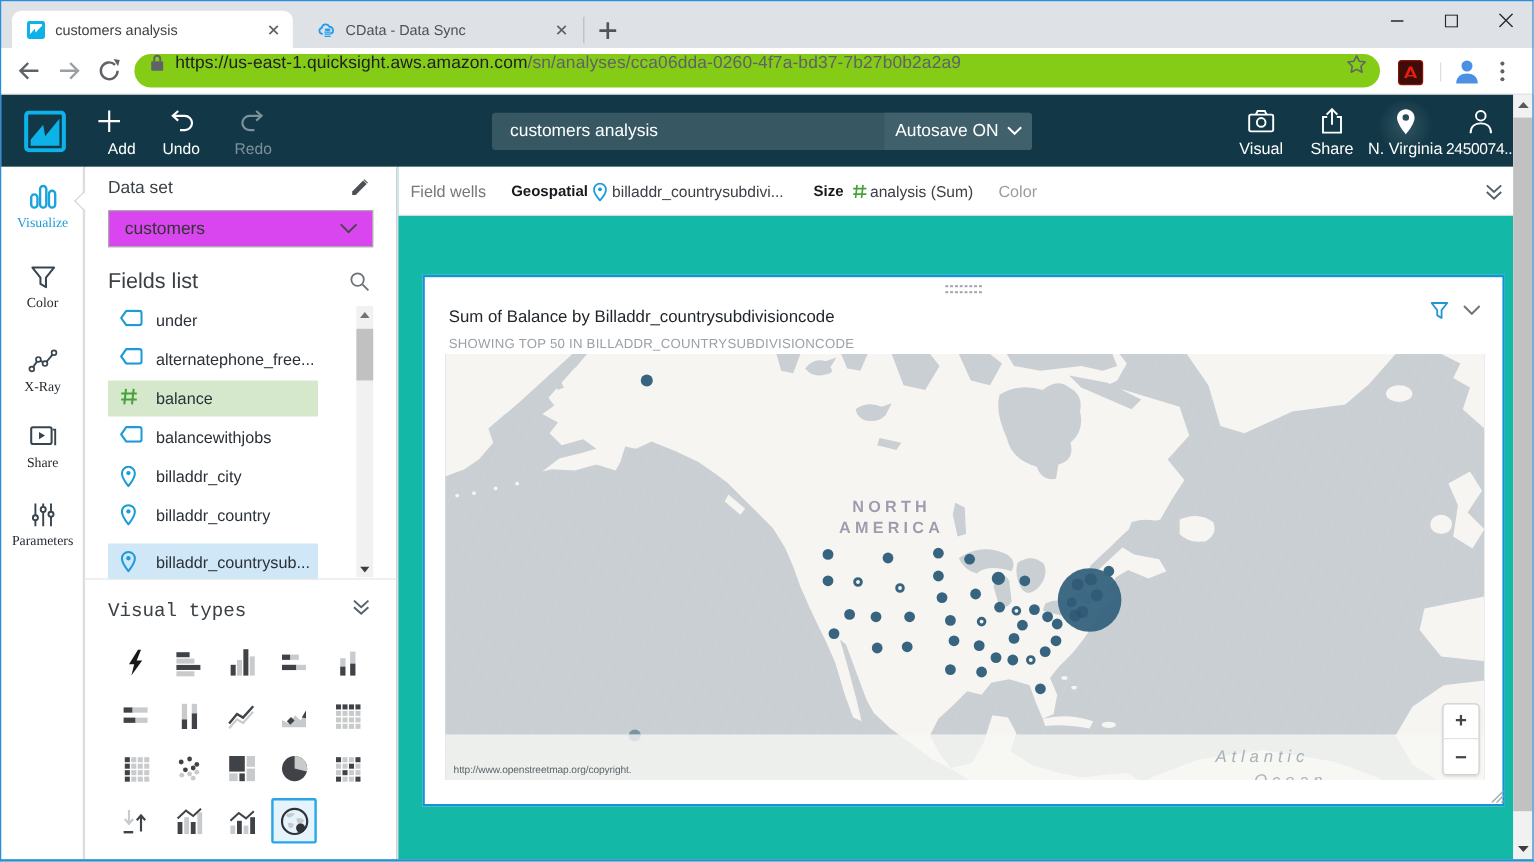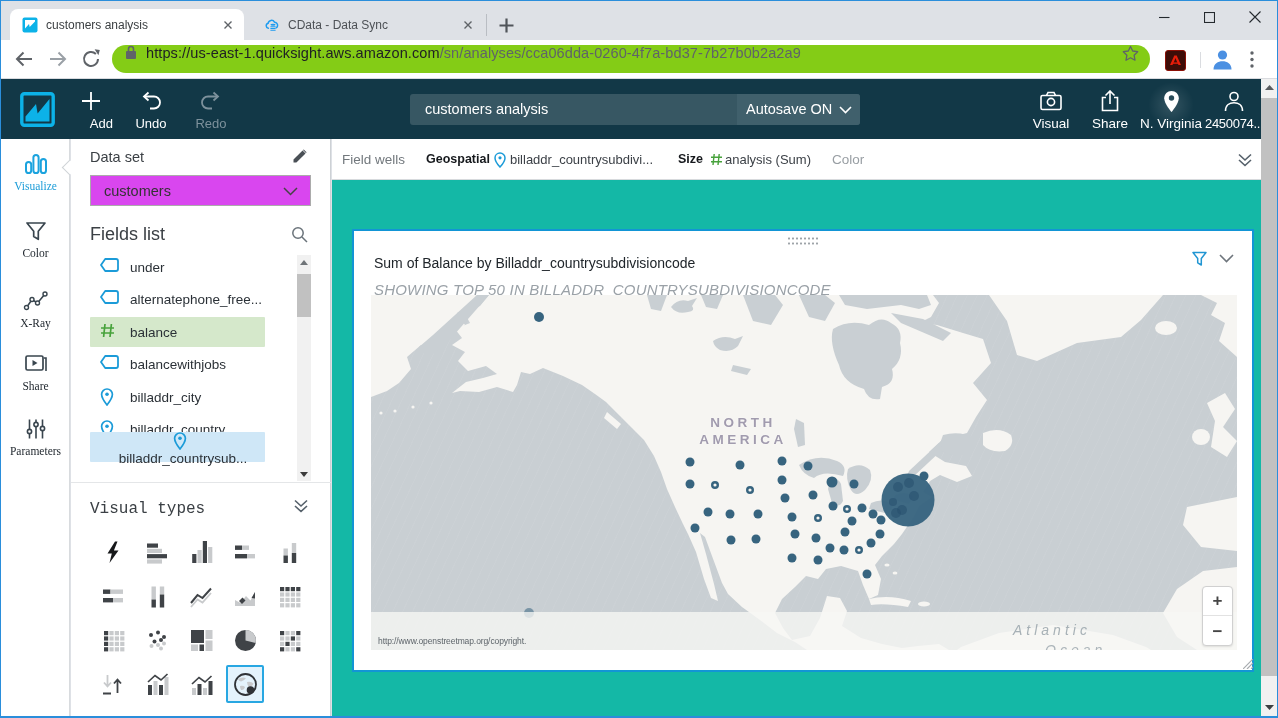--- a/index.html
+++ b/index.html
@@ -107,21 +107,21 @@
   #fw-size-value { left:393px; color:#3c4147; font-size:13px; }
   #fw-color-label { left:500px; color:#989ea3; font-size:13.5px; }
   #fw-chevrons { position:absolute; left:905px; top:14px; width:16px; height:14px; }
 
   
   #card { position:absolute; left:20px; top:62px; width:902px; height:443px; background:#fff; border:2px solid #1295d5;margin-top:28px; }
   #drag-dots { position:absolute; left:433px; top:5px; width:32px; height:9px;
      background-image:radial-gradient(circle, #9ea4a9 1px, transparent 1.2px);
      background-size:4px 5px; }
   #card-title { position:absolute; left:20px; top:24px; font-size:14px; color:#20262b; }
-  #card-subtitle { position:absolute; left:20px; top:50px; font-size:15px; color:#9aa1a7; letter-spacing:.2px;font-style:italic; }
+  #card-subtitle { position:absolute; left:20px; top:50px; font-size:11px; color:#9aa1a7; letter-spacing:.2px; }
   #card-filter { position:absolute; left:838px; top:20px; width:15px; height:16px; }
   #card-chev { position:absolute; left:865px; top:23px; width:15px; height:9px; }
 
   
   #map { position:absolute; left:17px; top:64px; width:866px; height:355px; background:#c9cfd3; overflow:hidden; }
   #map .tex { position:absolute; inset:0;
     background-image:repeating-linear-gradient(115deg, rgba(255,255,255,.22) 0 1px, transparent 1px 9px);
     opacity:.22; }
   #map svg.layer { position:absolute; left:0; top:0; }
   #lbl-continent { position:absolute; left:297px; top:120px; width:150px; text-align:center; font-size:13.5px; font-weight:bold; letter-spacing:3.5px; color:#a19bae; line-height:16.5px; text-shadow:0 0 2px rgba(255,255,255,.8); }
@@ -424,21 +424,21 @@
           </svg></span>
         <span class="fname">billaddr_city</span>
       </div>
       <div class="frow" style="top: 162.5px;">
         <span class="fico"><svg viewBox="0 0 14 18" width="14" height="18">
             <path d="M7,1 C4,1 1.6,3.4 1.6,6.3 C1.6,10.3 7,17 7,17 C7,17 12.4,10.3 12.4,6.3 C12.4,3.4 10,1 7,1 Z" fill="none" stroke="#1b9bd8" stroke-width="1.7"></path>
             <circle cx="7" cy="6.2" r="1.8" fill="#1b9bd8"></circle>
           </svg></span>
         <span class="fname">billaddr_country</span>
       </div>
-      <div class="frow hl-blue" style="top: 180px; flex-direction: column;">
+      <div class="frow hl-blue" style="top: 201px;">
         <span class="fico"><svg viewBox="0 0 14 18" width="14" height="18">
             <path d="M7,1 C4,1 1.6,3.4 1.6,6.3 C1.6,10.3 7,17 7,17 C7,17 12.4,10.3 12.4,6.3 C12.4,3.4 10,1 7,1 Z" fill="none" stroke="#1b9bd8" stroke-width="1.7"></path>
             <circle cx="7" cy="6.2" r="1.8" fill="#1b9bd8"></circle>
           </svg></span>
         <span class="fname">billaddr_countrysub...</span>
       </div>
     </div>
   <div id="fl-sb">
     <div class="sb-btn" style="top:0">
         <svg width="8" height="5" viewBox="0 0 8 5">

